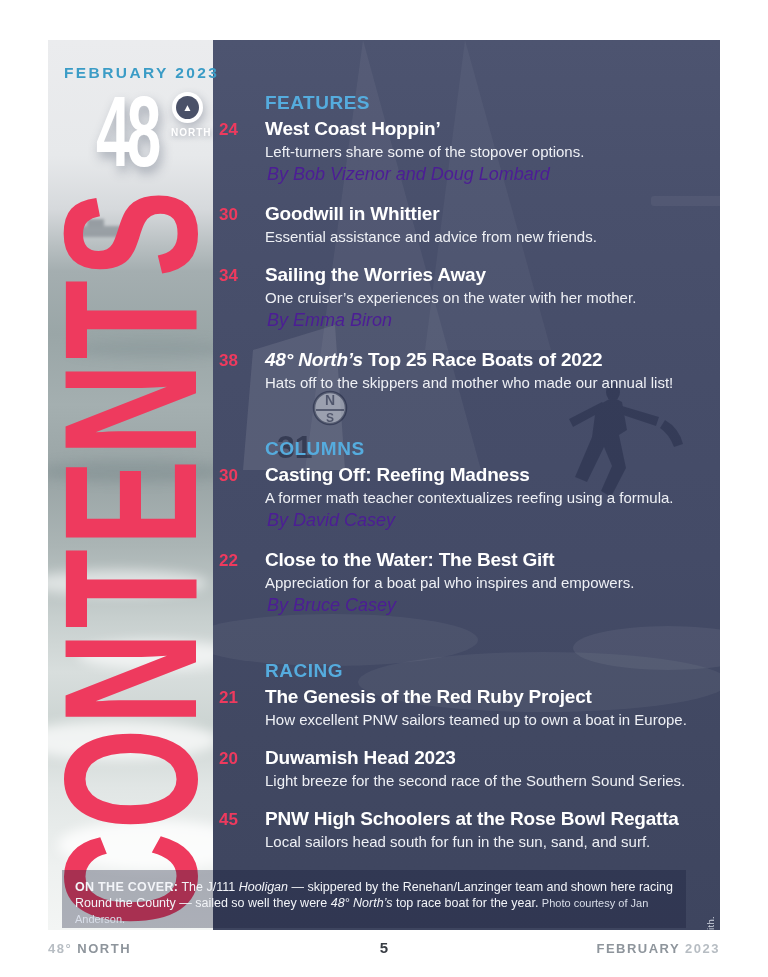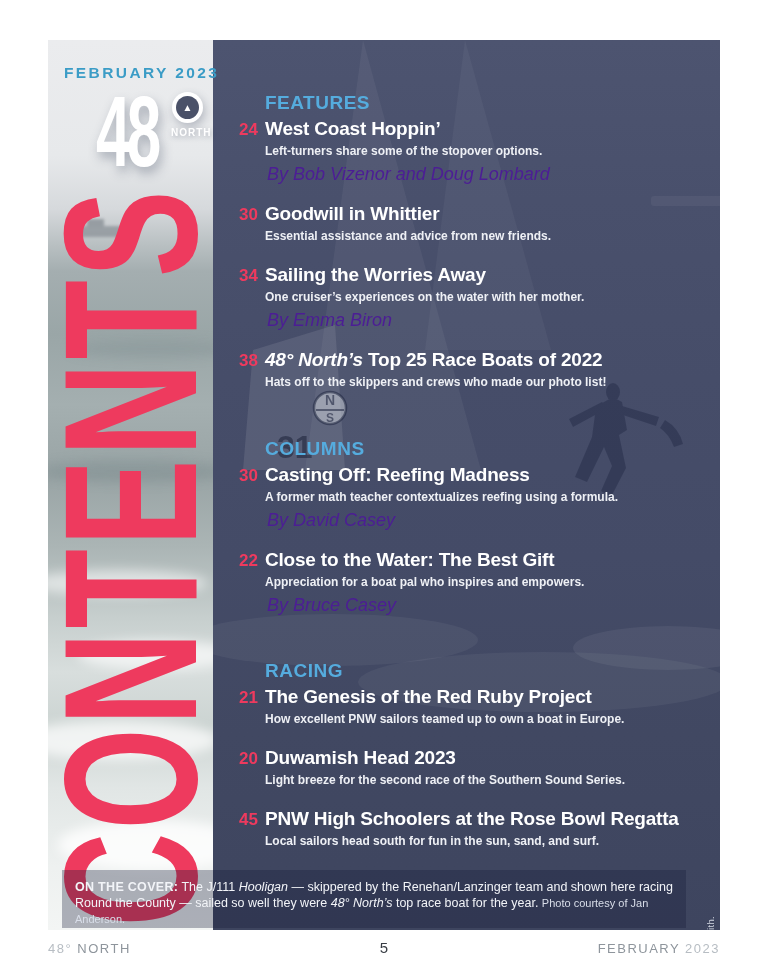--- a/index.html
+++ b/index.html
@@ -55,39 +55,39 @@
     position:absolute;left:83px;top:517px;white-space:nowrap;
     font-size:130px;font-weight:bold;letter-spacing:3px;color:var(--red);line-height:1;
     transform:translate(-50%,-50%) rotate(-90deg) scaleY(1.45);
   }
   
   .toc{position:absolute;left:147px;top:0;right:0;height:100%;color:#fff;}
   .section{position:absolute;left:0;width:100%;}
   .section-0{top:52px;} .section-1{top:398px;} .section-2{top:620px;}
   .hdr{margin:0 0 4px 70px;font-size:19px;font-weight:bold;color:var(--blue);letter-spacing:.5px;}
   .entry{position:relative;padding-left:70px;padding-right:26px;margin-bottom:18px;}
-  .num{position:absolute;left:24px;top:2px;font-size:17px;font-weight:bold;color:var(--red);margin-left:20px;}
+  .num{position:absolute;left:24px;top:2px;font-size:17px;font-weight:bold;color:var(--red);}
   .ttl{font-size:19px;line-height:22px;font-weight:bold;color:#ffffff;letter-spacing:-.2px;}
   .ttl em{font-style:italic;}
-  .dsc{font-size:12px;line-height:19px;color:#eef0f5;margin-top:2px;font-weight:bold;}
+  .dsc{font-size:15px;line-height:19px;color:#eef0f5;margin-top:2px;}
   .by{font-size:18px;font-style:italic;color:#4c1d95;margin-top:3px;padding-left:2px;}
   
   .cover-note{position:absolute;left:14px;right:34px;top:830px;bottom:2px;
     background:rgba(23,29,56,.32);padding:9px 13px;
     font-size:12.5px;line-height:16px;color:#f2f4f8;}
   .cover-note .lbl{font-weight:bold;letter-spacing:.3px;}
   .cover-note em{font-style:italic;}
   .cover-note .small{font-size:11px;color:#d9deе9;color:#d9dee9;}
   
   .photo-credit{position:absolute;right:4px;bottom:14px;white-space:nowrap;
     transform-origin:100% 100%;transform:rotate(-90deg);
     font-size:9.5px;letter-spacing:.3px;color:#d3d8e2;}
   
   .footer{position:absolute;left:48px;right:48px;top:941px;height:20px;
-    font-size:13px;font-weight:normal;letter-spacing:1.5px;color:#b7bdc3;}
+    font-size:13px;font-weight:bold;letter-spacing:1.5px;color:#b7bdc3;}
   .footer .f-left{position:absolute;left:0;top:0;}
   .footer .f-right{position:absolute;right:0;top:0;}
   .footer .dark{color:#8e959c;}
   .footer .pageno{position:absolute;left:50%;top:-2px;transform:translateX(-50%);
     color:#383d44;font-size:15px;letter-spacing:0;}
 </style>
 </head>
 <body>
 
 <div class="photo">
@@ -160,21 +160,21 @@
         </div>
         <div class="entry">
           <span class="num">34</span>
           <div class="ttl">Sailing the Worries Away</div>
           <div class="dsc">One cruiser’s experiences on the water with her mother.</div>
           <div class="by">By Emma Biron</div>
         </div>
         <div class="entry">
           <span class="num">38</span>
           <div class="ttl"><em>48° North’s</em> Top 25 Race Boats of 2022</div>
-          <div class="dsc">Hats off to the skippers and crews who made our photo list!</div>
+          <div class="dsc">Hats off to the skippers and mother who made our annual list!</div>
         </div>
       </div>
       <div class="section section-1">
         <div class="hdr">COLUMNS</div>
         <div class="entry">
           <span class="num">30</span>
           <div class="ttl">Casting Off: Reefing Madness</div>
           <div class="dsc">A former math teacher contextualizes reefing using a formula.</div>
           <div class="by">By David Casey</div>
         </div>

